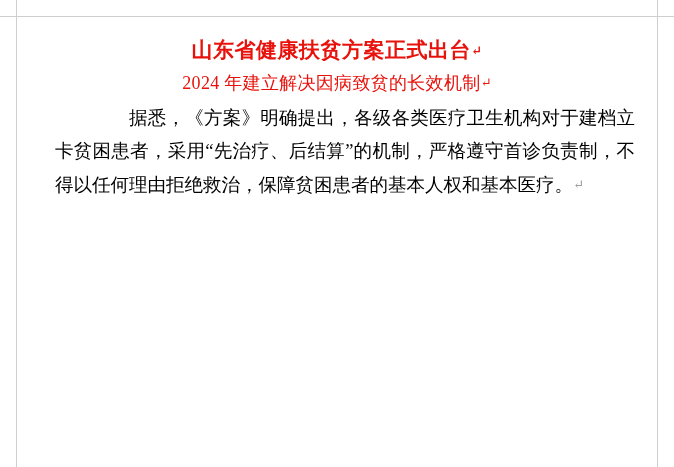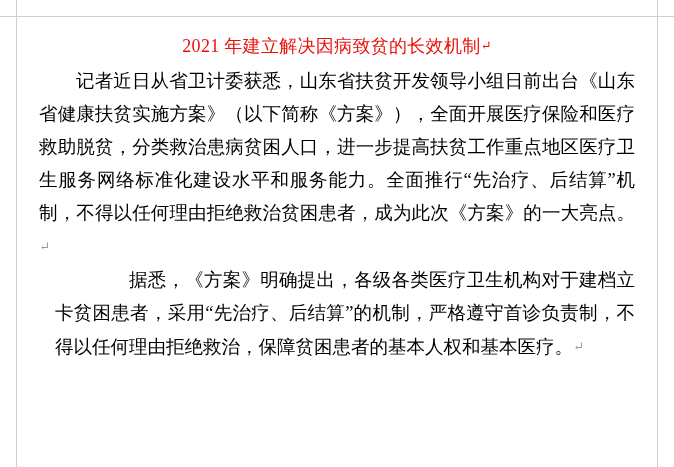--- a/index.html
+++ b/index.html
@@ -106,27 +106,27 @@
 <body>
 
 <div class="page">
 
   <div class="guide guide-left-v"></div>
   <div class="guide guide-right-v"></div>
   <div class="guide guide-top-h"></div>
 
   <div class="content">
 
+    <div class="title">
+      <span>山东省健康扶贫方案正式出台</span><span class="pilcrow">↵</span>
+    </div>
 
     <div class="subtitle">
-      <span>2021 年建立解决因病致贫的长效机制</span><span class="pilcrow">↵</span>
+      <span>2024 年建立解决因病致贫的长效机制</span><span class="pilcrow">↵</span>
     </div>
 
-    <p class="para para-1">
-      <span>记者近日从省卫计委获悉，山东省扶贫开发领导小组日前出台《山东省健康扶贫实施方案》（以下简称《方案》），全面开展医疗保险和医疗救助脱贫，分类救治患病贫困人口，进一步提高扶贫工作重点地区医疗卫生服务网络标准化建设水平和服务能力。全面推行“先治疗、后结算”机制，不得以任何理由拒绝救治贫困患者，成为此次《方案》的一大亮点。</span><span class="pilcrow-dark">↵</span>
-    </p>
 
     <p class="para para-2">
       <span>据悉，《方案》明确提出，各级各类医疗卫生机构对于建档立卡贫困患者，采用“先治疗、后结算”的机制，严格遵守首诊负责制，不得以任何理由拒绝救治，保障贫困患者的基本人权和基本医疗。</span><span class="pilcrow-dark">↵</span>
     </p>
 
   </div>
 </div>
 
 </body></html>

